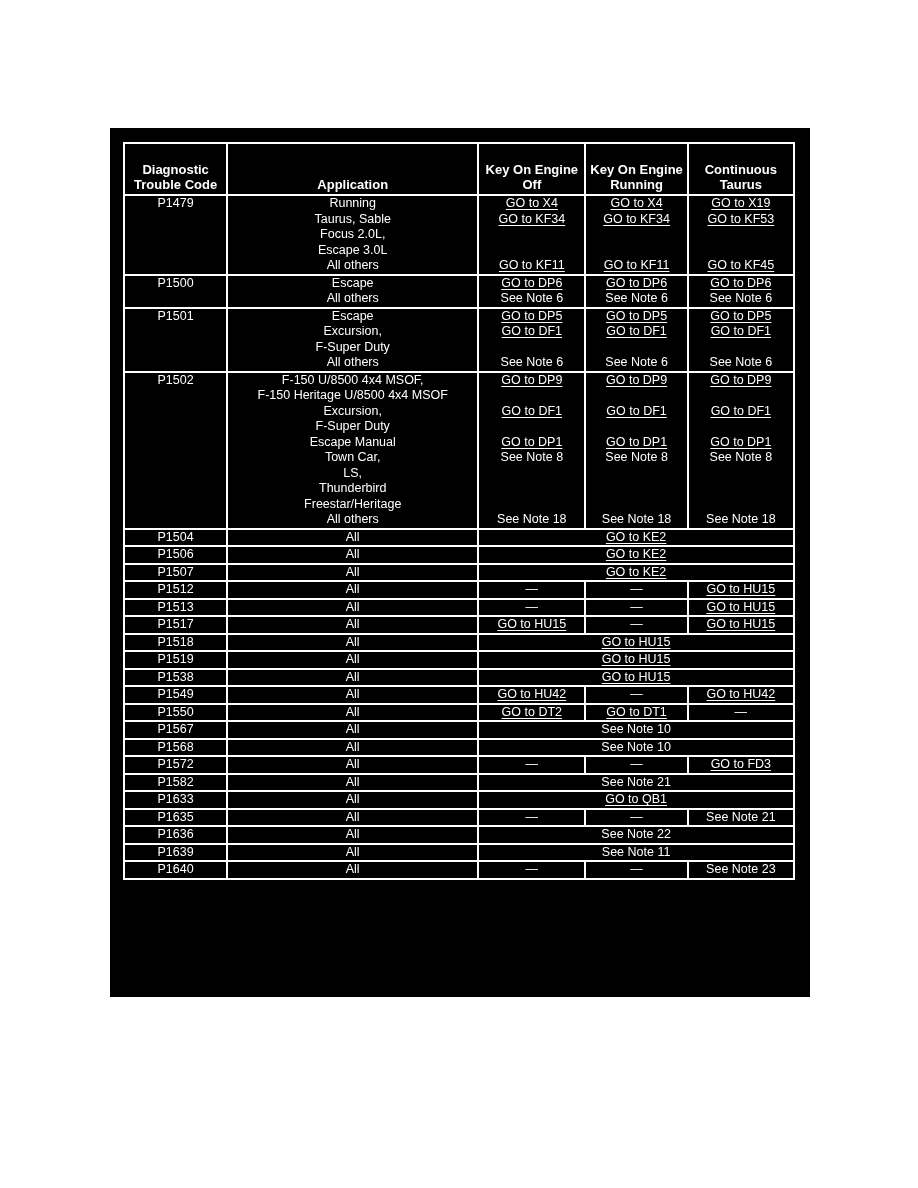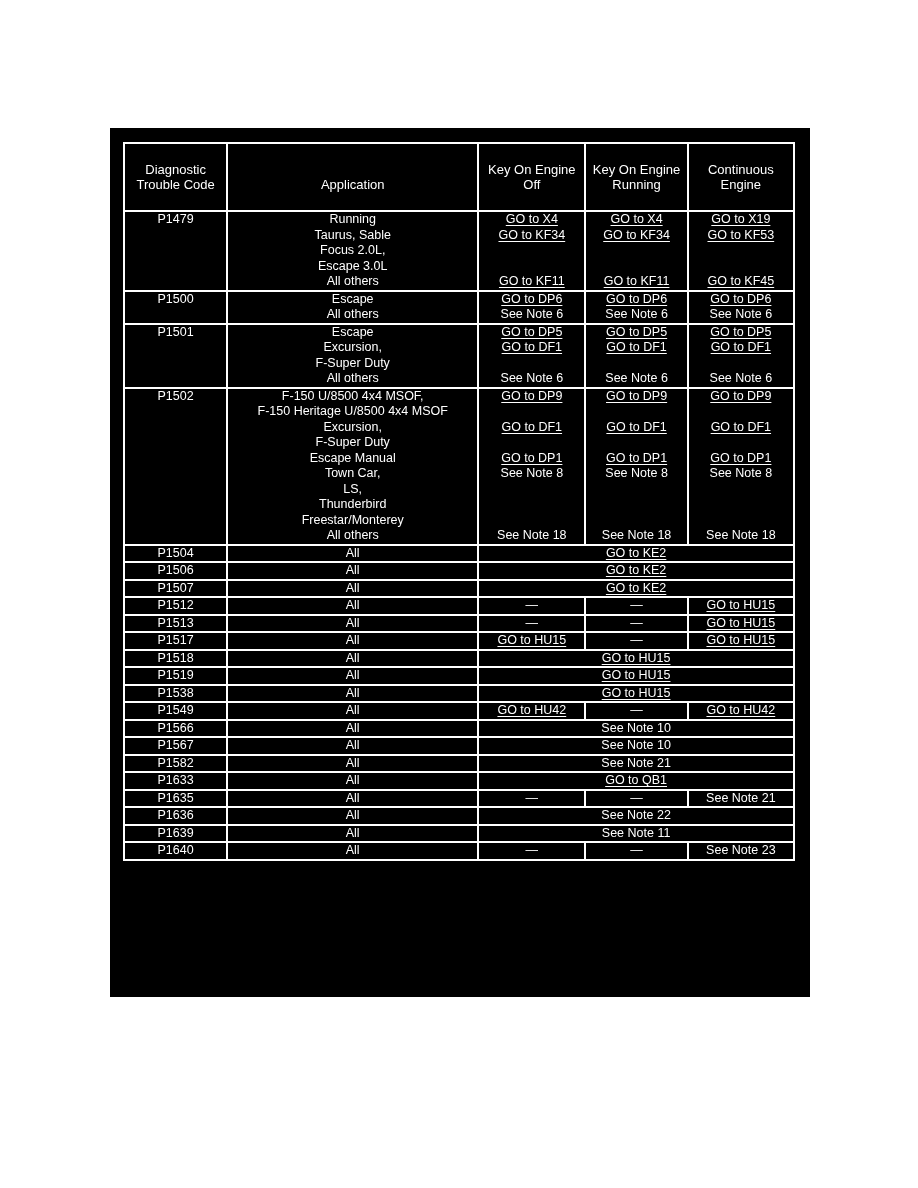--- a/index.html
+++ b/index.html
@@ -35,24 +35,24 @@
     padding: 0;
     margin: 0;
     text-align: center;
     vertical-align: top;
     overflow: hidden;
     background: #000000;
   }
   table.dtc th {
     vertical-align: bottom;
     height: 48px;
-    font-weight: normal;
+    font-weight: bold;
     font-size: 13px;
     line-height: 15px;
-    padding-bottom: 18px;
+    padding-bottom: 2px;
   }
   .line {
     height: 15.5px;
     line-height: 15.5px;
     white-space: nowrap;
   }
   td.code, td.val-str {
     line-height: 15.5px;
   }
   .go {
@@ -88,21 +88,21 @@
         <th>
           <div class="hline">Key On Engine</div>
           <div class="hline">Off</div>
         </th>
         <th>
           <div class="hline">Key On Engine</div>
           <div class="hline">Running</div>
         </th>
         <th>
           <div class="hline">Continuous</div>
-          <div class="hline">Engine</div>
+          <div class="hline">Taurus</div>
         </th>
       </tr>
     </thead>
     <tbody>
         <tr>
           <td class="code">P1479</td>
           <td class="app">
             <div class="line">Running</div>
             <div class="line">Taurus, Sable</div>
             <div class="line">Focus 2.0L,</div>
@@ -181,21 +181,21 @@
           <td class="code">P1502</td>
           <td class="app">
             <div class="line">F-150 U/8500 4x4 MSOF,</div>
             <div class="line">F-150 Heritage U/8500 4x4 MSOF</div>
             <div class="line">Excursion,</div>
             <div class="line">F-Super Duty</div>
             <div class="line">Escape Manual</div>
             <div class="line">Town Car,</div>
             <div class="line">LS,</div>
             <div class="line">Thunderbird</div>
-            <div class="line">Freestar/Monterey</div>
+            <div class="line">Freestar/Heritage</div>
             <div class="line">All others</div>
           </td>
           <td>
             <div class="line"><span class="go">GO to DP9</span></div>
             <div class="line"></div>
             <div class="line"><span class="go">GO to DF1</span></div>
             <div class="line"></div>
             <div class="line"><span class="go">GO to DP1</span></div>
             <div class="line"><span class="note">See Note 8</span></div>
             <div class="line"></div>
@@ -300,32 +300,50 @@
         <tr>
           <td class="code">P1549</td>
           <td class="app">
             <div class="line">All</div>
           </td>
           <td class="val-str"><span class="go">GO to HU42</span></td>
           <td class="val-str"><span class="dash">—</span></td>
           <td class="val-str"><span class="go">GO to HU42</span></td>
         </tr>
         <tr>
-          <td class="code">P1566</td>
+          <td class="code">P1550</td>
+          <td class="app">
+            <div class="line">All</div>
+          </td>
+          <td class="val-str"><span class="go">GO to DT2</span></td>
+          <td class="val-str"><span class="go">GO to DT1</span></td>
+          <td class="val-str"><span class="dash">—</span></td>
+        </tr>
+        <tr>
+          <td class="code">P1567</td>
           <td class="app">
             <div class="line">All</div>
           </td>
           <td class="val-str" colspan="3"><span class="note">See Note 10</span></td>
         </tr>
         <tr>
-          <td class="code">P1567</td>
+          <td class="code">P1568</td>
           <td class="app">
             <div class="line">All</div>
           </td>
           <td class="val-str" colspan="3"><span class="note">See Note 10</span></td>
+        </tr>
+        <tr>
+          <td class="code">P1572</td>
+          <td class="app">
+            <div class="line">All</div>
+          </td>
+          <td class="val-str"><span class="dash">—</span></td>
+          <td class="val-str"><span class="dash">—</span></td>
+          <td class="val-str"><span class="go">GO to FD3</span></td>
         </tr>
         <tr>
           <td class="code">P1582</td>
           <td class="app">
             <div class="line">All</div>
           </td>
           <td class="val-str" colspan="3"><span class="note">See Note 21</span></td>
         </tr>
         <tr>
           <td class="code">P1633</td>

